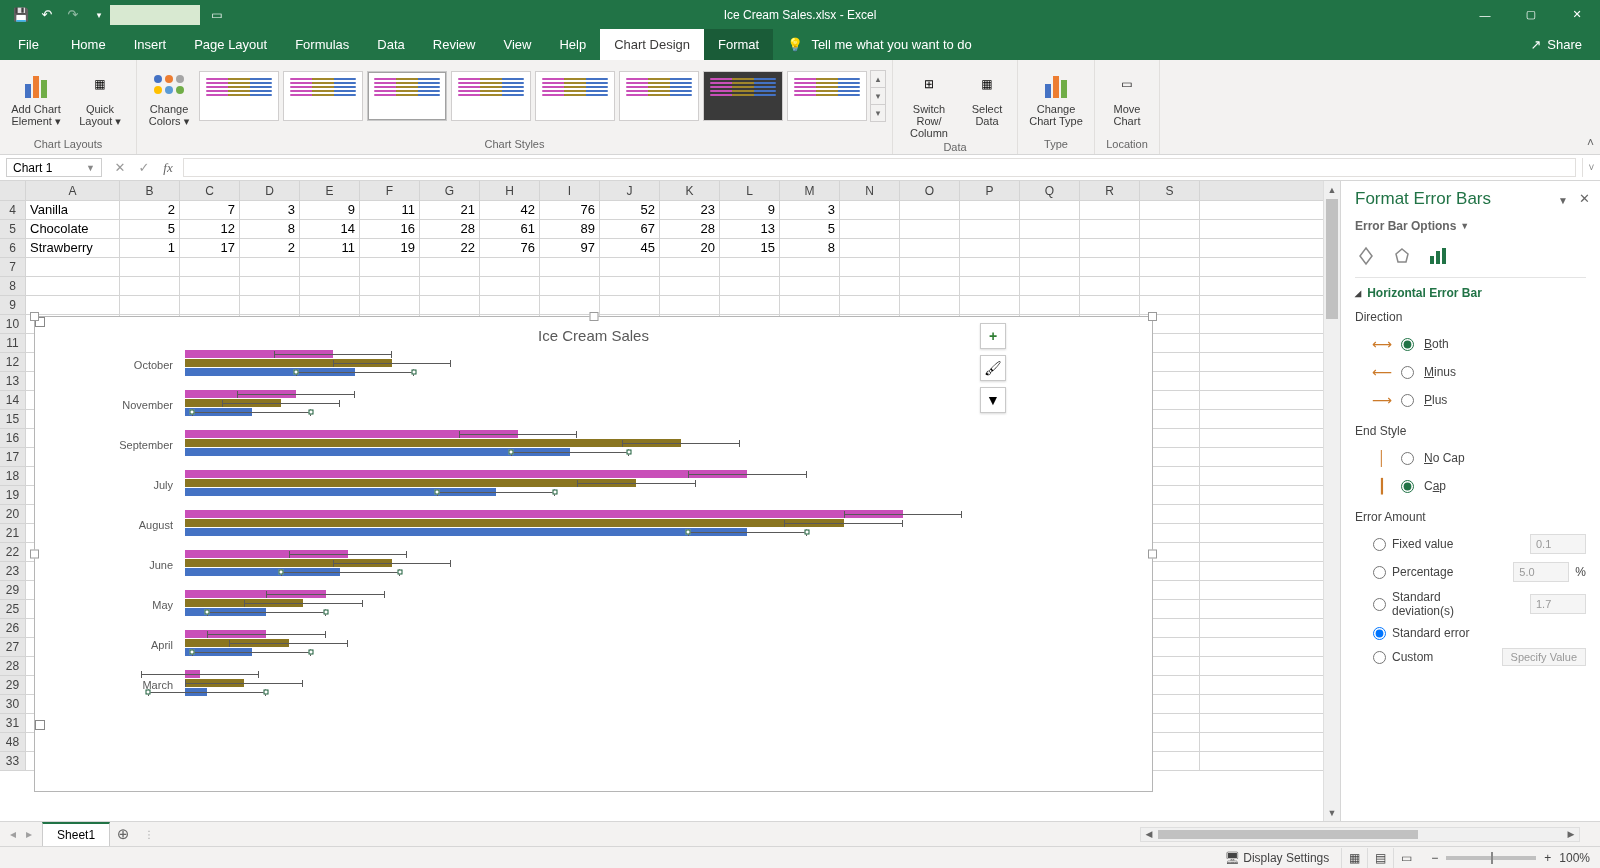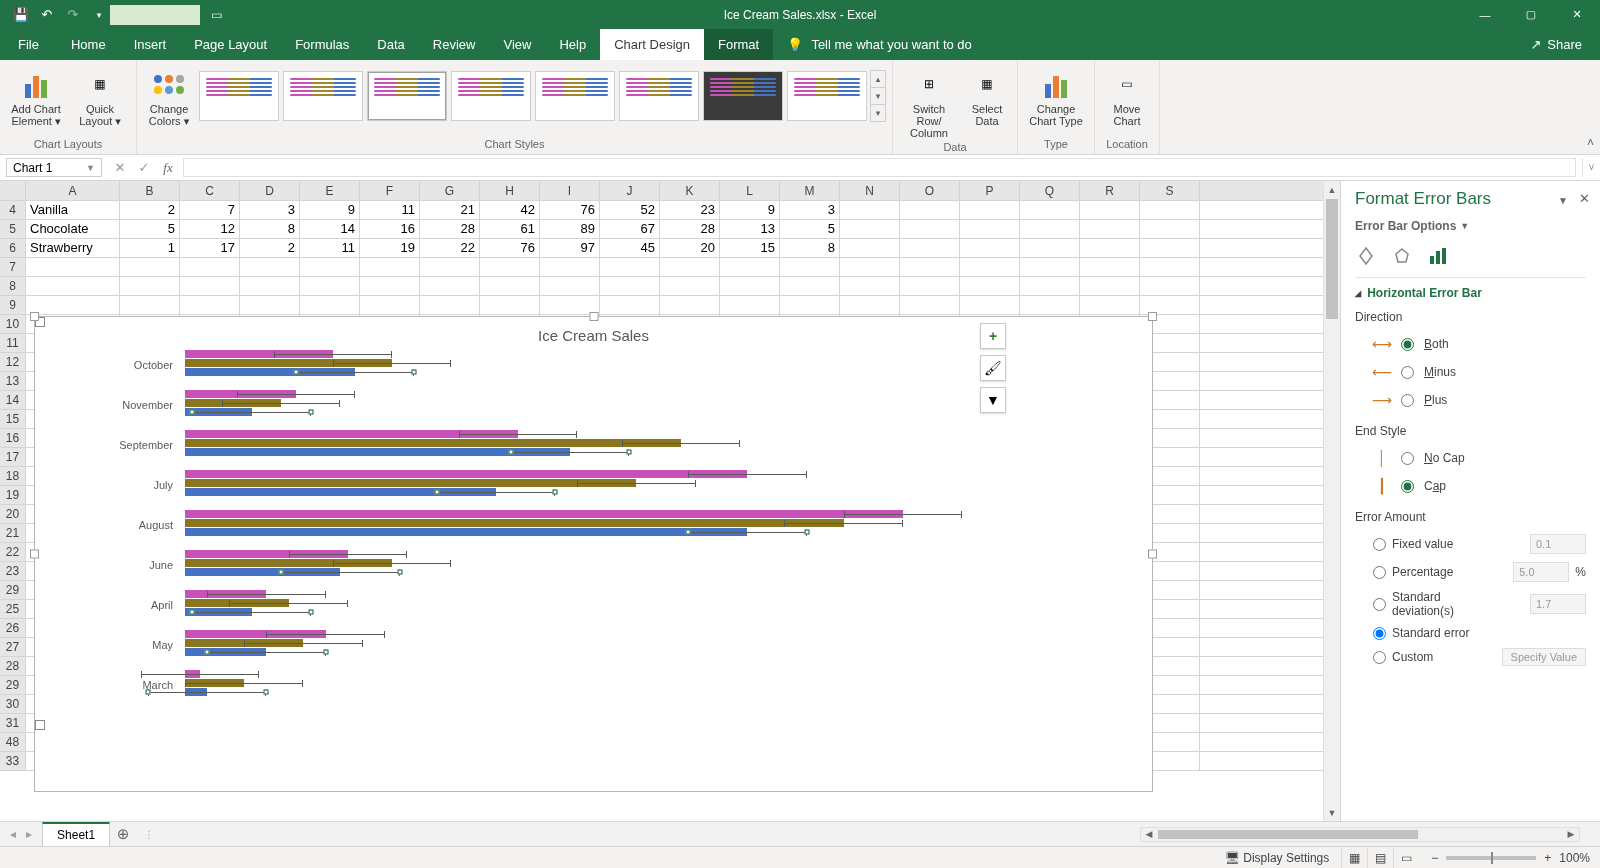--- a/index.html
+++ b/index.html
@@ -493,51 +493,51 @@
                 <div class="err-bar" style="left: 148px; width: 118.4px;"></div>
               </div>
               <div class="bar b3">
                 <div class="bar-fill" style="width: 155.4px;"></div>
                 <div class="err-bar" style="left: 96.2px; width: 118.4px;"></div>
                 <div class="sel-mark" style="left: 96.2px;"></div>
                 <div class="sel-mark" style="left: 214.6px;"></div>
               </div>
             </div>
             <div class="bar-group">
+              <div class="cat-label">May</div>
+              <div class="bar b1">
+                <div class="bar-fill" style="width: 140.6px;"></div>
+                <div class="err-bar" style="left: 81.4px; width: 118.4px;"></div>
+              </div>
+              <div class="bar b2">
+                <div class="bar-fill" style="width: 118.4px;"></div>
+                <div class="err-bar" style="left: 59.2px; width: 118.4px;"></div>
+              </div>
+              <div class="bar b3">
+                <div class="bar-fill" style="width: 81.4px;"></div>
+                <div class="err-bar" style="left: 22.2px; width: 118.4px;"></div>
+                <div class="sel-mark" style="left: 22.2px;"></div>
+                <div class="sel-mark" style="left: 140.6px;"></div>
+              </div>
+            </div>
+            <div class="bar-group">
               <div class="cat-label">April</div>
               <div class="bar b1">
                 <div class="bar-fill" style="width: 81.4px;"></div>
                 <div class="err-bar" style="left: 22.2px; width: 118.4px;"></div>
               </div>
               <div class="bar b2">
                 <div class="bar-fill" style="width: 103.6px;"></div>
                 <div class="err-bar" style="left: 44.4px; width: 118.4px;"></div>
               </div>
               <div class="bar b3">
                 <div class="bar-fill" style="width: 66.6px;"></div>
                 <div class="err-bar" style="left: 7.4px; width: 118.4px;"></div>
                 <div class="sel-mark" style="left: 7.4px;"></div>
                 <div class="sel-mark" style="left: 125.8px;"></div>
-              </div>
-            </div>
-            <div class="bar-group">
-              <div class="cat-label">May</div>
-              <div class="bar b1">
-                <div class="bar-fill" style="width: 140.6px;"></div>
-                <div class="err-bar" style="left: 81.4px; width: 118.4px;"></div>
-              </div>
-              <div class="bar b2">
-                <div class="bar-fill" style="width: 118.4px;"></div>
-                <div class="err-bar" style="left: 59.2px; width: 118.4px;"></div>
-              </div>
-              <div class="bar b3">
-                <div class="bar-fill" style="width: 81.4px;"></div>
-                <div class="err-bar" style="left: 22.2px; width: 118.4px;"></div>
-                <div class="sel-mark" style="left: 22.2px;"></div>
-                <div class="sel-mark" style="left: 140.6px;"></div>
               </div>
             </div>
             <div class="bar-group">
               <div class="cat-label">March</div>
               <div class="bar b1">
                 <div class="bar-fill" style="width: 14.8px;"></div>
                 <div class="err-bar" style="left: -44.4px; width: 118.4px;"></div>
               </div>
               <div class="bar b2">
                 <div class="bar-fill" style="width: 59.2px;"></div>

